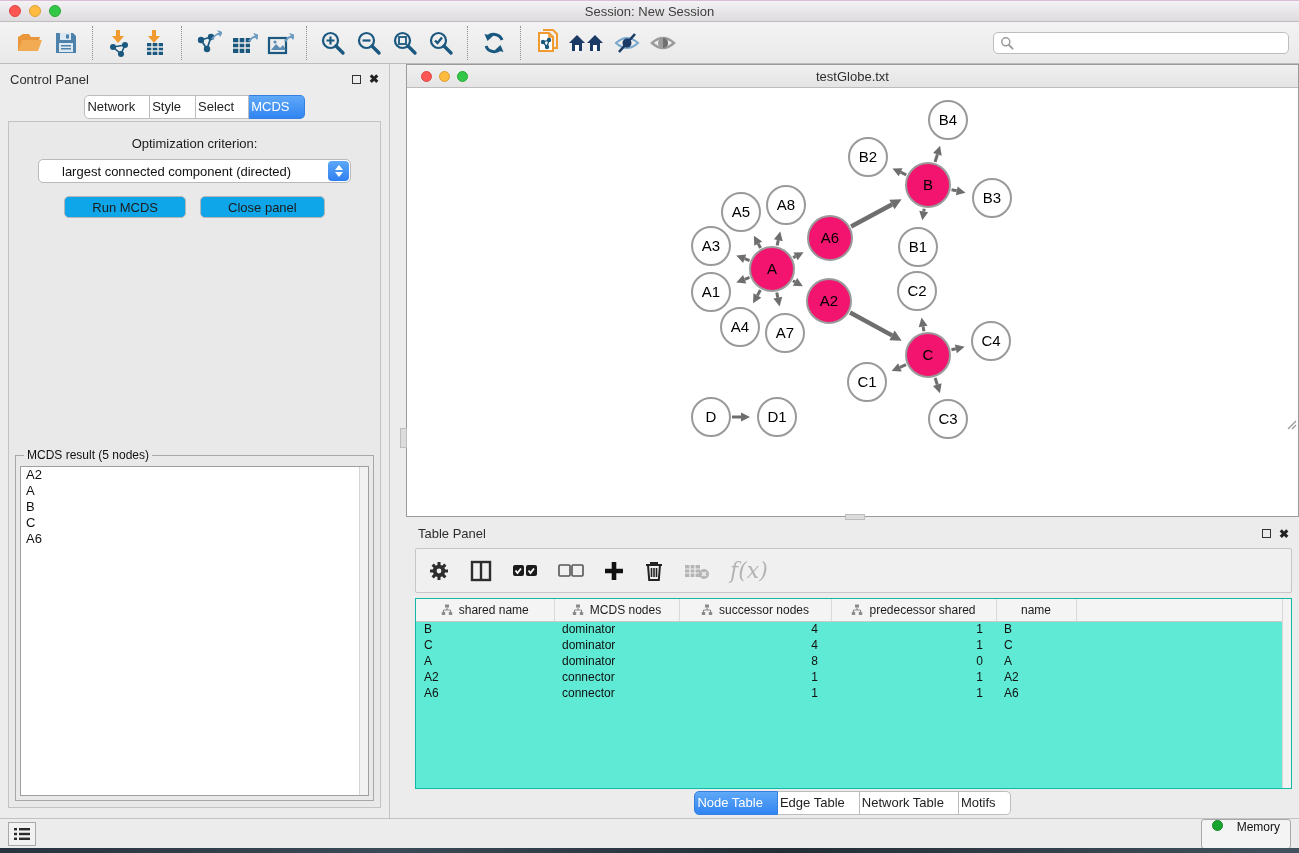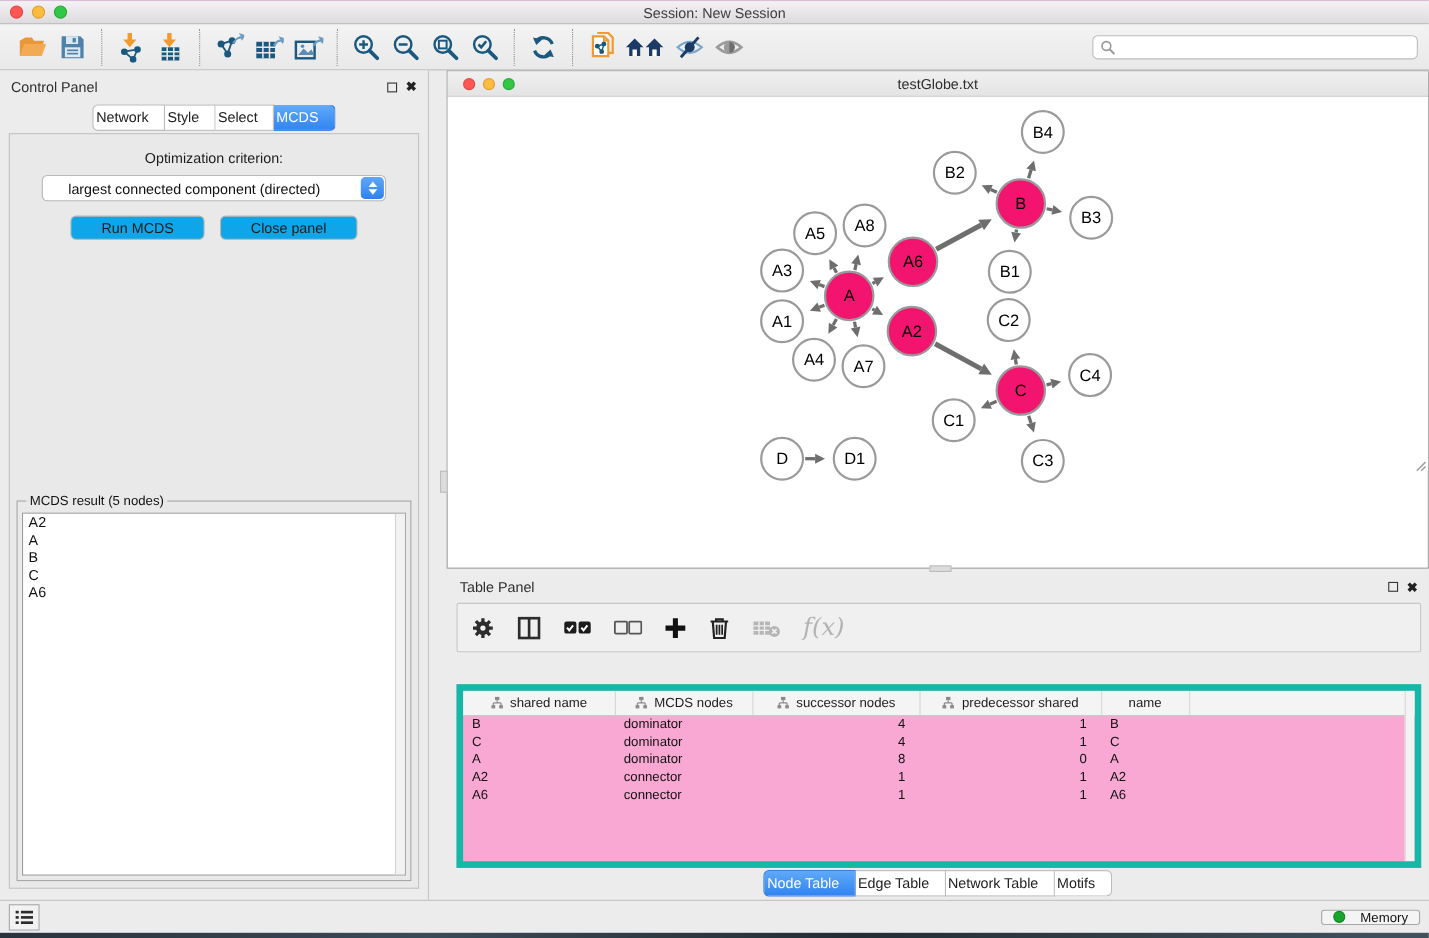--- a/index.html
+++ b/index.html
@@ -88,39 +88,39 @@
 
   
   .table-panel { position:absolute; left:406px; top:520px; width:893px; height:298px; background:#ECECEC; }
   .tp-head { height:25px; display:flex; align-items:center; padding:2px 10px 0 12px; }
   .tp-toolbar { margin:3px 7px 0 9px; height:45px; background:#f0f0f0;
     border:1px solid #c7c7c7; border-radius:2px; display:flex; align-items:center; padding:0 12px; gap:20px; }
   .tp-tool { display:flex; align-items:center; justify-content:center; }
   .fx-label { font-family:"DejaVu Serif", serif; font-style:italic; font-size:22px; color:#b3b3b3; }
 
   .data-table-wrap { position:absolute; left:9px; right:7px; top:78px; bottom:29px;
-    background:#f9a8d4; border:6px solid #14b8a6; overflow:hidden;margin-top:24px; }
+    background:#5eead4; border:1px solid #14b8a6; overflow:hidden; }
   table.data-table { border-collapse:collapse; width:100%; table-layout:fixed; }
   .data-table th { height:22px; background:#f4f4f4; border-bottom:1px solid #c9c9c9;
     border-right:1px solid #d9d9d9; font-size:12px; font-weight:normal; color:#1c1c1c; }
   .data-table th .th-flex { display:flex; align-items:center; justify-content:center; gap:6px; }
   .data-table td { font-size:12px; color:#111; height:16px; padding:0 8px; white-space:nowrap; }
   .data-table td.num { text-align:right; padding-right:13px; }
   .table-scroll { position:absolute; right:0; top:0; bottom:0; width:9px;
     background:#f3f3f3; border-left:1px solid #d8d8d8; }
 
   .tp-tabs-row { position:absolute; left:0; right:0; bottom:3px; display:flex; justify-content:center; }
 
   
   .statusbar { position:absolute; left:0; right:0; top:818px; height:30px;
     background:#ECECEC; border-top:1px solid #c2c2c2; display:flex; align-items:center; padding:0 8px; }
   .status-left-btn { width:28px; height:24px; border:1px solid #a8a8a8; background:#f2f2f2;
     display:flex; align-items:center; justify-content:center; }
-  .memory-btn { margin-left:auto; height:14px; border:1px solid #a8a8a8; background:#f4f4f4;
-    border-radius:3px; display:flex; align-items:center; gap:14px; padding:0 10px; font-size:12px; color:#111; }
+  .memory-btn { margin-left:auto; height:30px; border:1px solid #a8a8a8; background:#f4f4f4;
+    border-radius:3px; display:flex; gap:14px; padding:0 10px; font-size:12px; color:#111; }
   .mem-dot { width:11px; height:11px; border-radius:50%; background:#18a42e; border:1px solid #0e8a22; }
 
   .wallpaper-strip { position:absolute; left:0; right:0; bottom:0; height:5px;
     background:linear-gradient(90deg,#27333e,#3a4a56 30%,#222d36 60%,#41525e); }
 </style>
 </head>
 <body>
 
 <div class="titlebar">
   <div class="lights">

